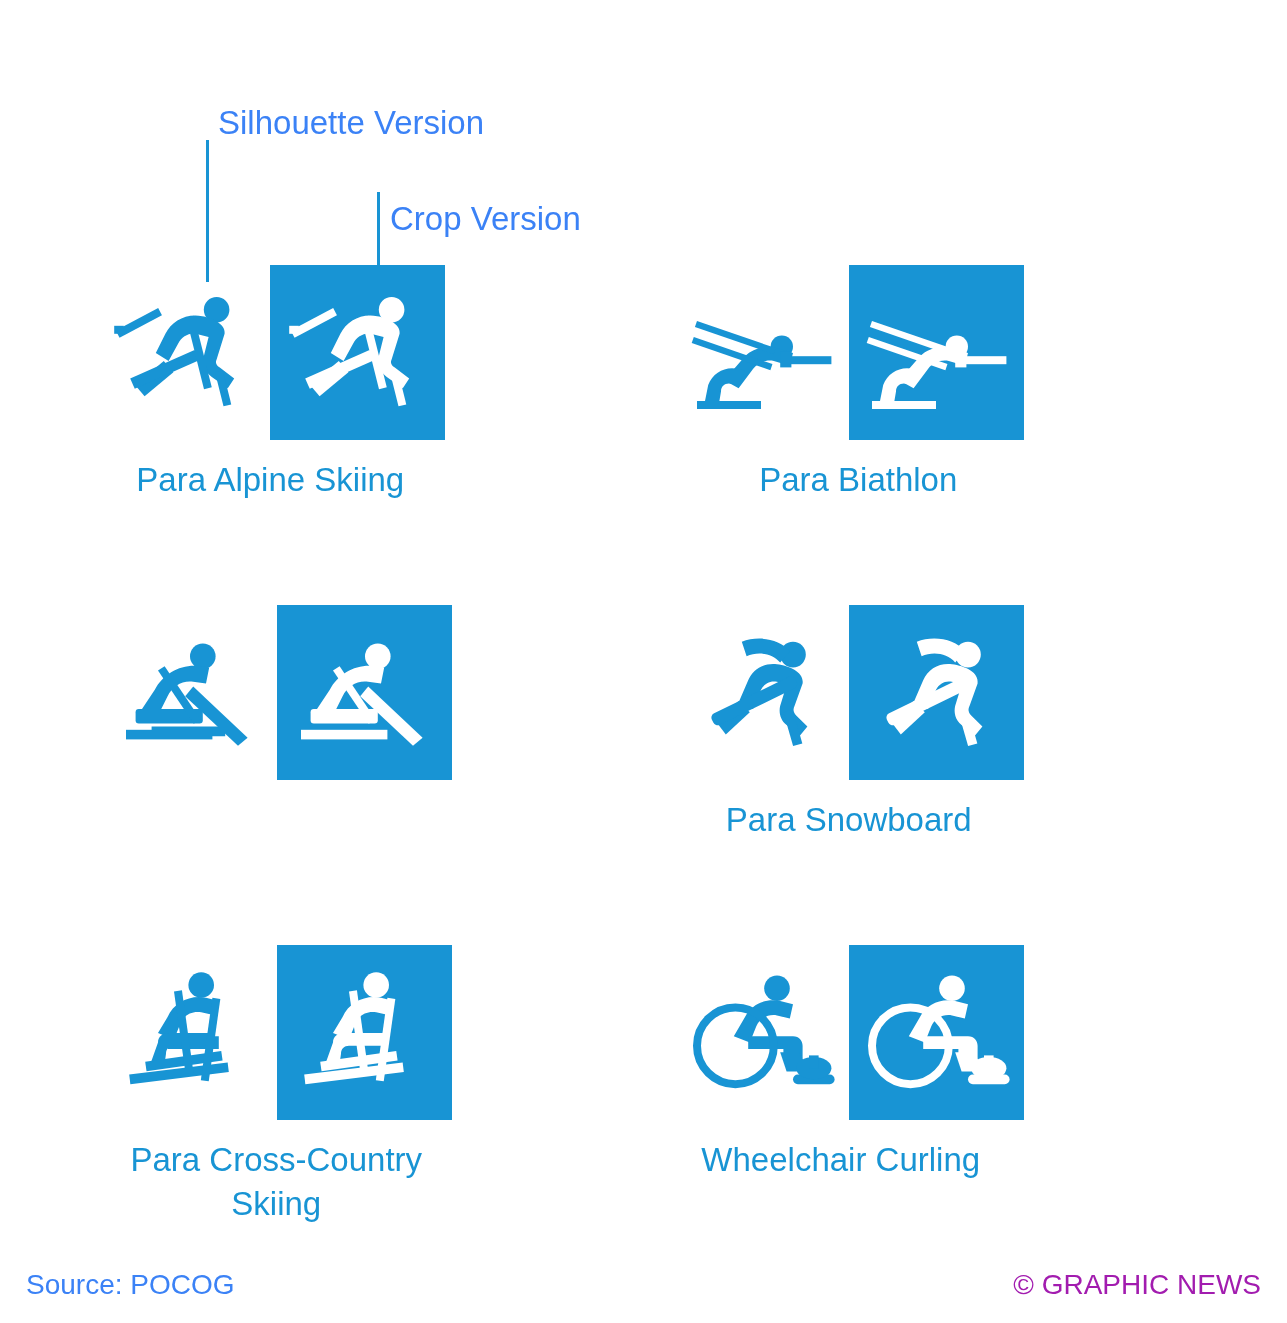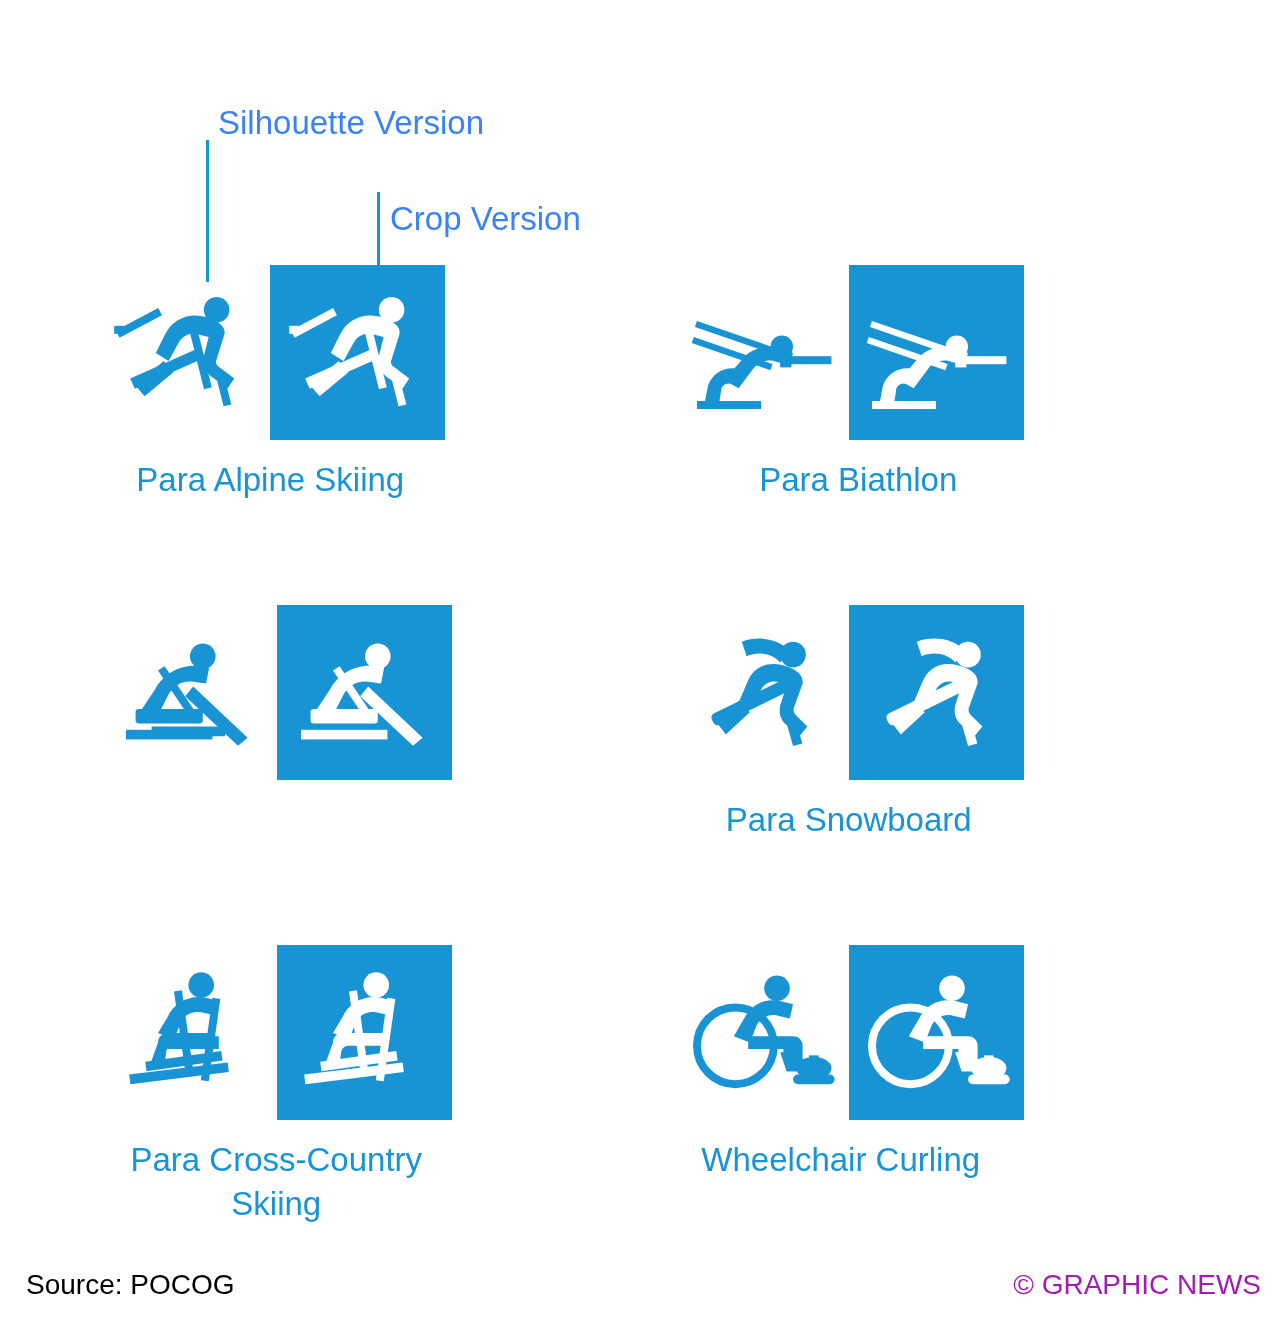--- a/index.html
+++ b/index.html
@@ -96,21 +96,21 @@
   .row-2 .cell-right .sport-label { margin-left: 40px; text-align: center; }
   .row-3 .cell-right .sport-label { margin-left: 24px; }
   .row-1 .cell-left  .sport-label { margin-left: -12px; }
 
   
   .footer-left {
     position: absolute;
     left: 26px;
     bottom: 22px;
     font-size: 28px;
-    color: #000000;
+    color: #3b82f6;
   }
   .footer-right {
     position: absolute;
     right: 26px;
     bottom: 22px;
     font-size: 28px;
     color: #a21caf;
   }
   svg { display: block; }
 </style>

